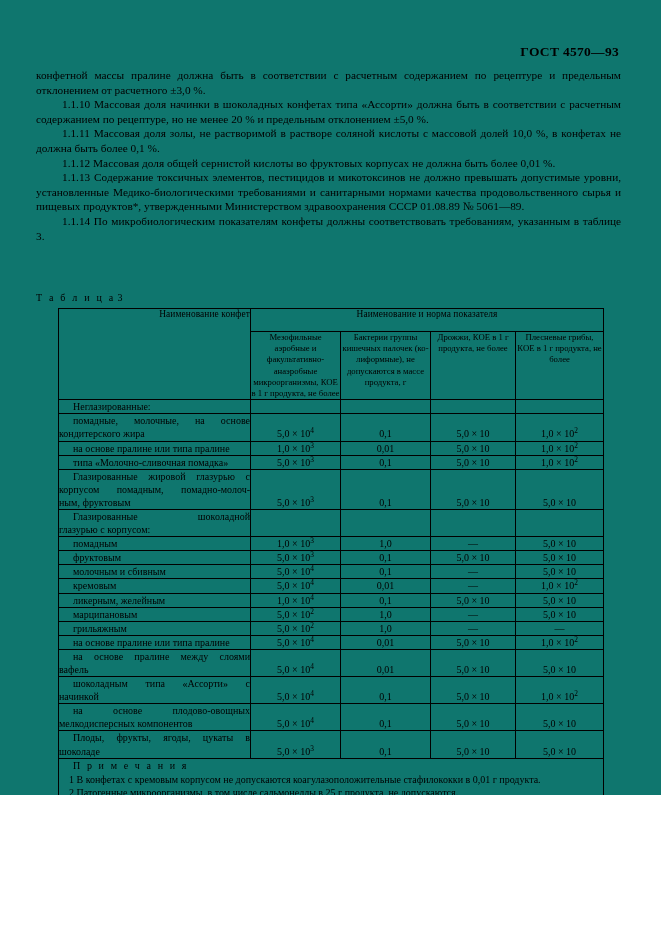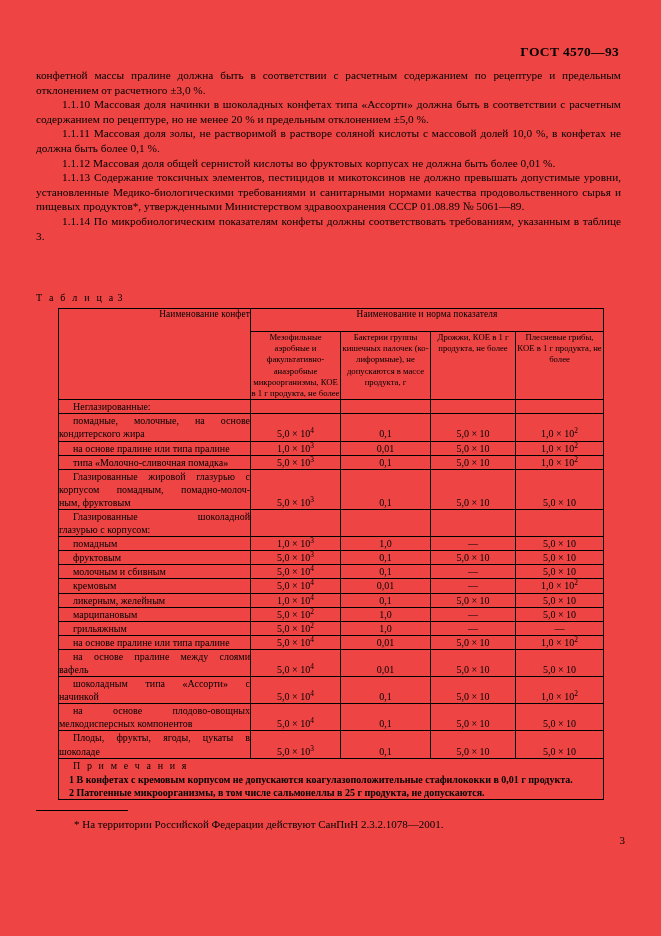--- a/index.html
+++ b/index.html
@@ -8,23 +8,23 @@
     padding: 0;
     background: #ffffff;
   }
   body {
     font-family: "Liberation Serif", "DejaVu Serif", serif;
     color: #000000;
   }
   .page {
     position: relative;
     width: 661px;
-    height: 936px;
+    height: 795px;
     margin: 0 auto;
-    background: #ef4444;
+    background: #0f766e;
     overflow: hidden;
     box-sizing: border-box;
     padding-left: 33px;
   }
   .doc-header {
     position: absolute;
     top: 44px;
     right: 42px;
     font-family: "Liberation Serif", "DejaVu Serif", serif;
     font-size: 13.5px;
@@ -156,21 +156,20 @@
   }
   .notes-title {
     letter-spacing: 2.1px;
     display: block;
     padding-left: 14px;
     margin-bottom: 1px;
   }
   .note-item {
     display: block;
     text-indent: 10px;
-    font-weight: bold;
   }
   .footnote-rule {
     position: absolute;
     top: 810px;
     left: 36px;
     width: 92px;
     border-top: 1px solid #000;
   }
   .footnote {
     position: absolute;

